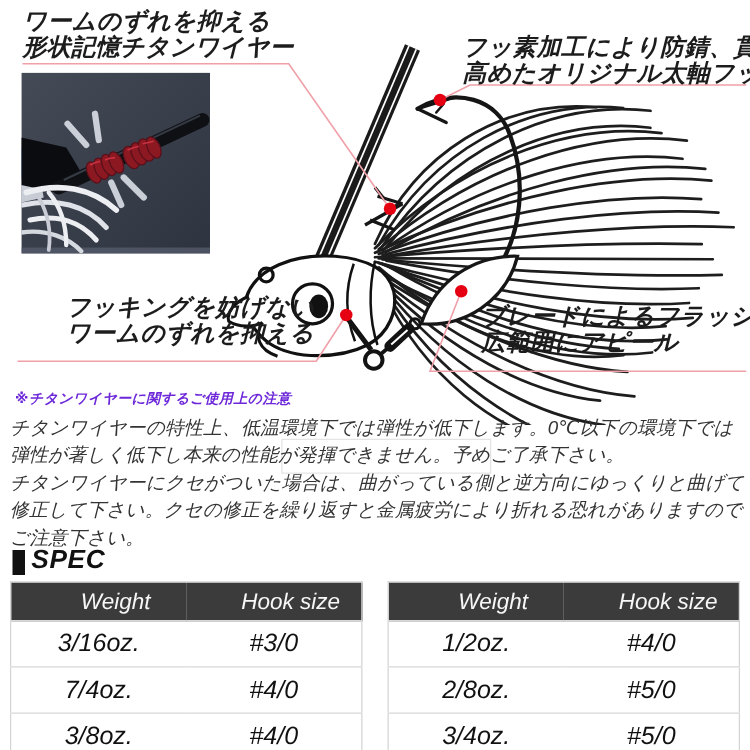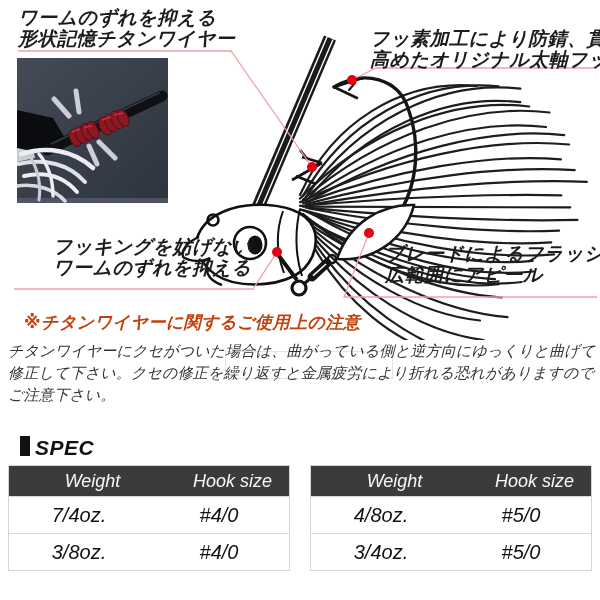--- a/index.html
+++ b/index.html
@@ -13,26 +13,26 @@
   .callout-tl{left:18px;top:7px;}
   .callout-tr{left:370px;top:28px;}
   .callout-ml{left:18px;top:236px;margin-left:35px;}
   .callout-br{left:385px;top:243px;}
 
   
   .photo{position:absolute;left:17px;top:58px;width:151px;height:145px;overflow:hidden;}
 
   
   .notice{position:absolute;left:8px;top:311px;width:588px;color:#333;z-index:2;}
-  .notice h3{margin:0 0 6px 16px;font-size:17px;color:#c2410c;letter-spacing:.5px;}
+  .notice h3{margin:0 0 6px 4px;font-size:11px;color:#6d28d9;letter-spacing:.5px;}
   .notice p{margin:0;font-size:15px;line-height:22px;letter-spacing:.2px;}
   .artifact-box{position:absolute;left:225px;top:351px;width:166px;height:26px;border:1px solid #e4e4e6;z-index:1;}
 
   
-  .spec-heading{position:absolute;left:10px;top:436px;display:flex;align-items:flex-start;gap:5px;z-index:2;margin-left:10px;}
+  .spec-heading{position:absolute;left:10px;top:436px;display:flex;align-items:flex-end;gap:5px;z-index:2;}
   .spec-heading .bar{width:10px;height:20px;background:#111;}
   .spec-heading .txt{font-size:21px;font-weight:800;color:#111;letter-spacing:.5px;}
   table.spec-table{position:absolute;top:465px;width:282px;border-collapse:collapse;border:1px solid #d5d5d5;background:#fff;z-index:2;}
   table.spec-table.t0{left:8px;}
   table.spec-table.t1{left:310px;}
   table.spec-table th{background:var(--table-header-bg,#3b3b3b);color:#f7f7f7;font-size:18px;font-weight:normal;height:28px;width:50%;padding-left:28px;}
   table.spec-table td{text-align:center;font-size:20px;color:#111;height:34px;border-top:1px solid #d8d8d8;}
 </style>
 </head>
 <body>
@@ -198,55 +198,64 @@
     <div>ワームのずれを抑える</div>
   </div>
   <div class="callout callout-br">
     <div>ブレードによるフラッシングで</div>
     <div>広範囲にアピール</div>
   </div>
 
   <div class="artifact-box"></div>
   <div class="notice">
     <h3>※チタンワイヤーに関するご使用上の注意</h3>
+    <p>チタンワイヤーの特性上、低温環境下では弾性が低下します。0℃以下の環境下では弾性が著しく低下し本来の性能が発揮できません。予めご了承下さい。</p>
     <p>チタンワイヤーにクセがついた場合は、曲がっている側と逆方向にゆっくりと曲げて修正して下さい。クセの修正を繰り返すと金属疲労により折れる恐れがありますのでご注意下さい。</p>
   </div>
 
   <div class="spec-heading">
     <span class="bar"></span>
     <span class="txt">SPEC</span>
   </div>
   <table class="spec-table t0">
       <thead>
         <tr>
           <th>Weight</th>
           <th>Hook size</th>
         </tr>
       </thead>
       <tbody>
+        <tr>
+          <td>3/16oz.</td>
+          <td>#3/0</td>
+        </tr>
         <tr>
           <td>7/4oz.</td>
           <td>#4/0</td>
         </tr>
         <tr>
           <td>3/8oz.</td>
           <td>#4/0</td>
         </tr>
       </tbody>
     </table>
   <table class="spec-table t1">
       <thead>
         <tr>
           <th>Weight</th>
           <th>Hook size</th>
         </tr>
       </thead>
       <tbody>
         <tr>
-          <td>4/8oz.</td>
+          <td>1/2oz.</td>
+          <td>#4/0</td>
+        </tr>
+        <tr>
+          <td>2/8oz.</td>
           <td>#5/0</td>
         </tr>
         <tr>
           <td>3/4oz.</td>
           <td>#5/0</td>
         </tr>
       </tbody>
     </table>
 
 </div>

